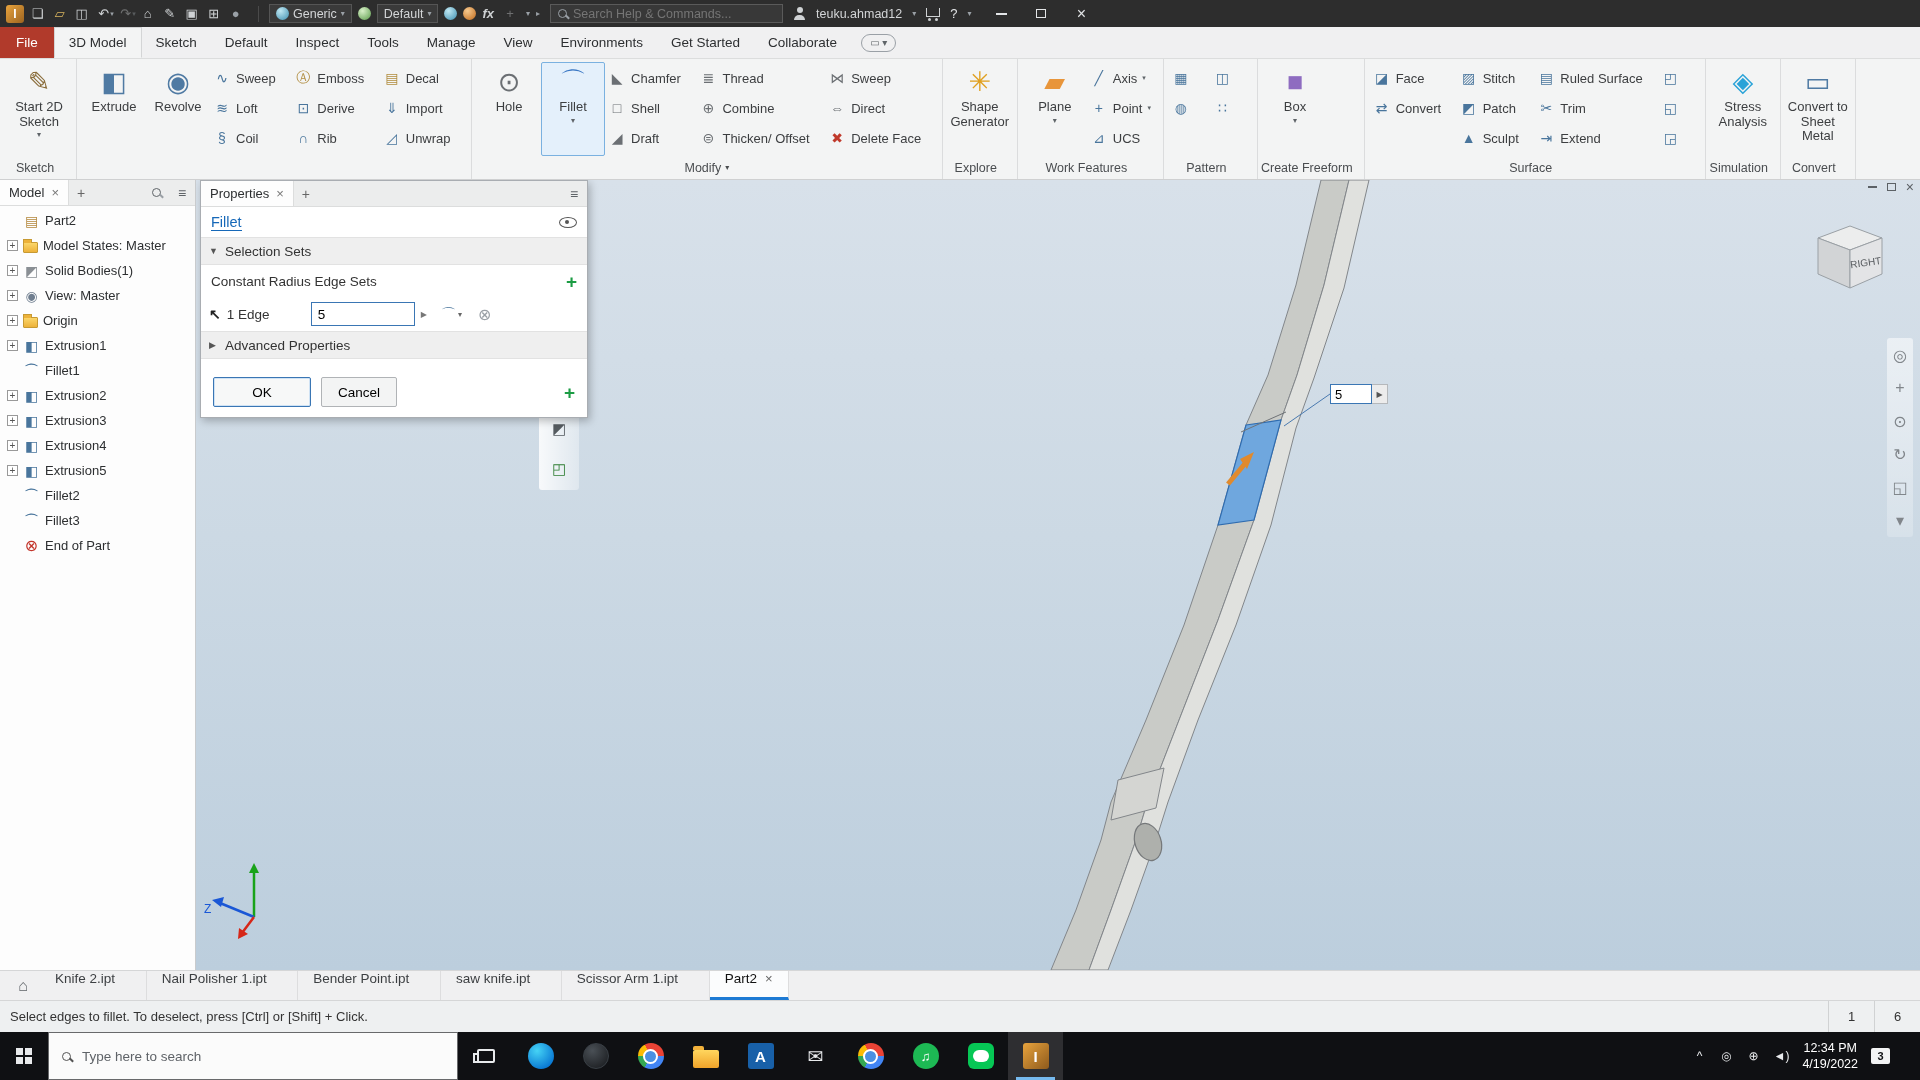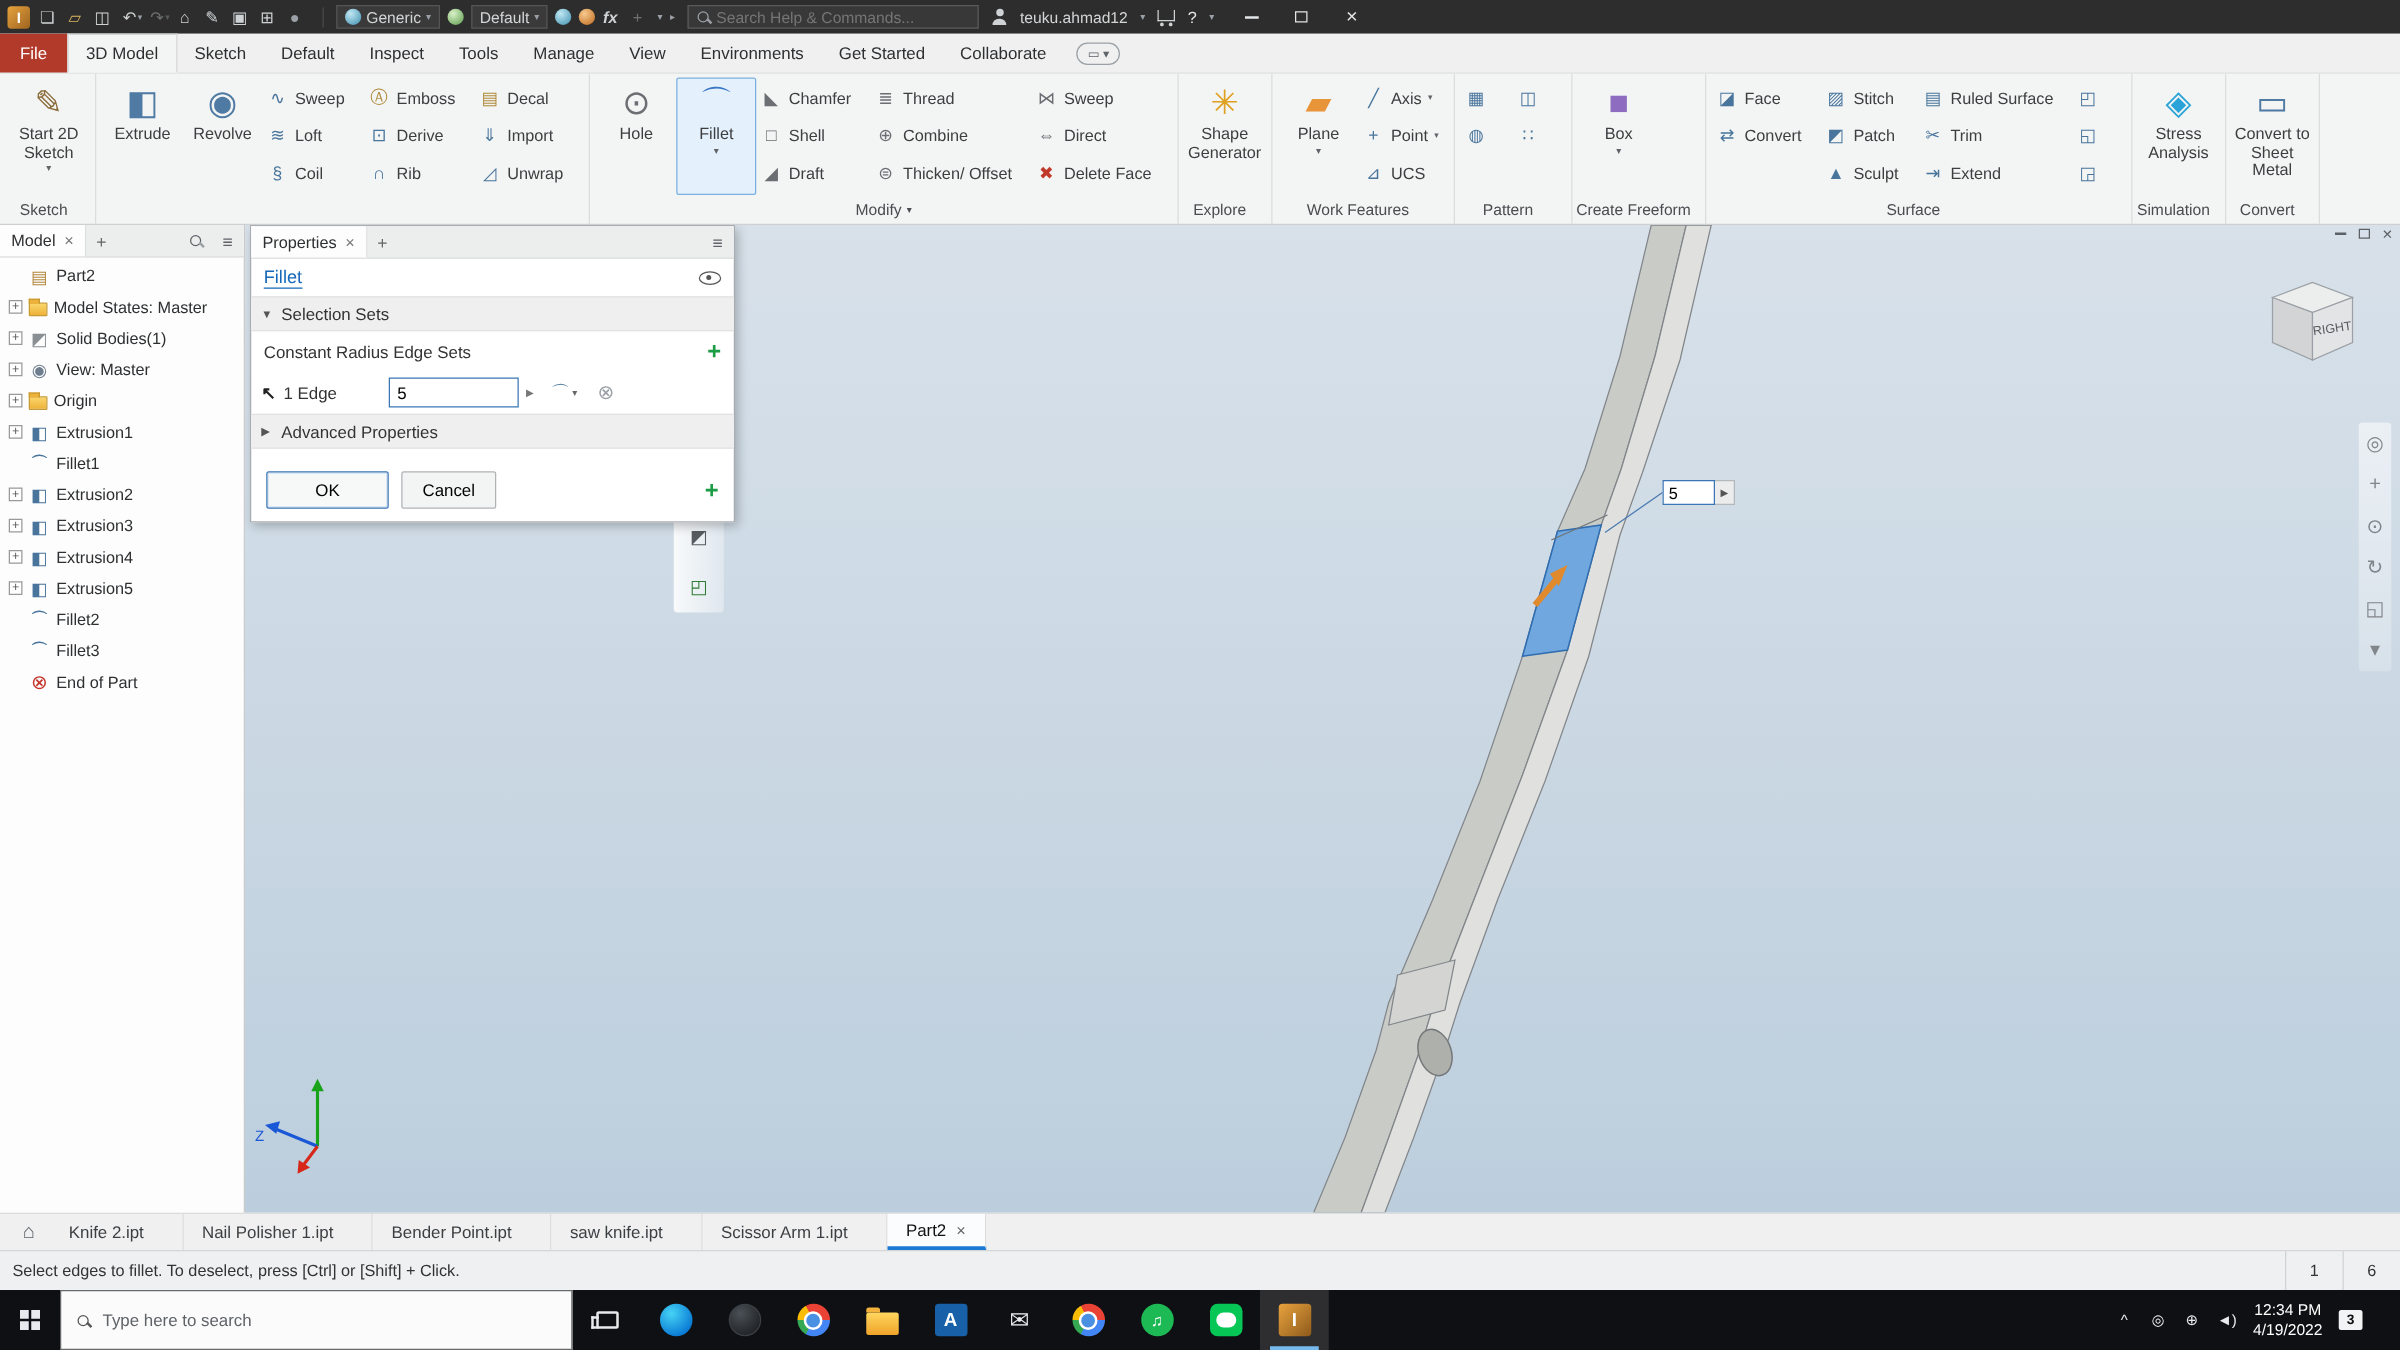--- a/index.html
+++ b/index.html
@@ -129,21 +129,21 @@
   .okbtn{width:98px;height:30px;background:#f7f8f8;border:1px solid #3a76b4;box-shadow:inset 0 0 0 1px #cfe2f4;border-radius:2px;font-size:13.5px}
   .cancelbtn{width:76px;height:30px;background:#f3f4f4;border:1px solid #b0b3b6;border-radius:2px;font-size:13.5px}
   
   .minibar{position:absolute;left:343px;top:28px;width:40px;display:flex;flex-direction:column;align-items:center;gap:14px;padding:8px 0;background:linear-gradient(to right,rgba(255,255,255,.85),rgba(255,255,255,.35));border-radius:3px;z-index:4}
   .mb-ic{width:26px;height:26px;display:flex;align-items:center;justify-content:center;font-size:15px;border:1px solid transparent}
   .mb-ic.active{background:#cfe4f8;border-color:#3a76b4;border-radius:2px}
   
   .file-tabs{height:30px;background:#f0f0f1;border-top:1px solid #d5d6d7;display:flex;align-items:stretch;padding-left:6px;font-size:13.5px}
   .home-ic{width:34px;display:flex;align-items:center;justify-content:center;color:#5f6468;font-size:16px}
   .ftabs{display:flex}
-  .ftab{display:flex;align-items:center;gap:8px;padding:0 15px;color:#3c3f42;border-right:1px solid #ddddde}
+  .ftab{display:flex;align-items:flex-start;gap:8px;padding:0 15px;color:#3c3f42;border-right:1px solid #ddddde}
   .ftab.active{background:#fbfcfd;border-bottom:3px solid #1d7ad4;color:#111}
   .fclose{visibility:hidden;color:#666;font-size:13px}
   .status-bar{height:32px;background:#eef0f1;border-top:1px solid #d5d6d7;display:flex;align-items:stretch;font-size:13px;color:#333}
   .status-msg{display:flex;align-items:center;padding-left:10px}
   .status-right{margin-left:auto;display:flex}
   .scell{width:46px;border-left:1px solid #d0d2d3;display:flex;align-items:center;justify-content:center}
   
   .taskbar{height:48px;background:#0f1013;display:flex;align-items:stretch;color:#fff}
   .tb-start{width:48px;display:flex;align-items:center;justify-content:center}
   .wingrid{width:16px;height:16px;position:relative}

